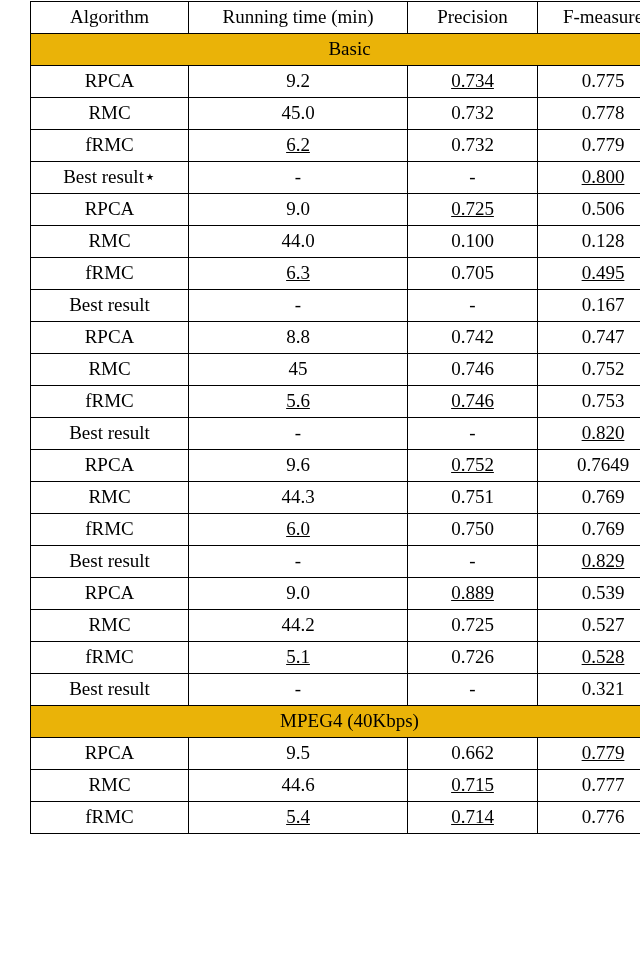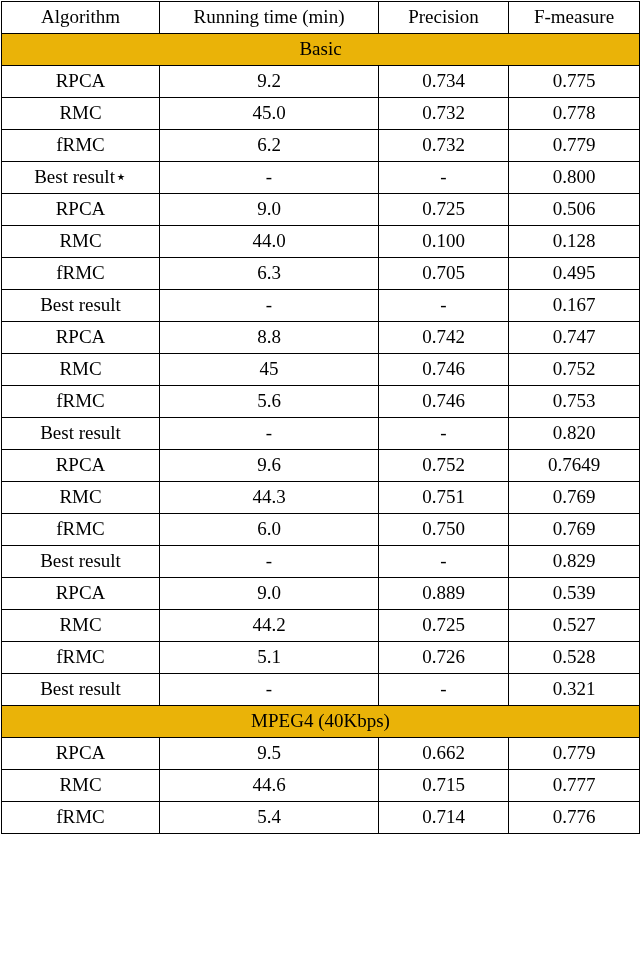--- a/index.html
+++ b/index.html
@@ -11,20 +11,21 @@
     width: 640px;
     height: 959px;
     font-family: "Liberation Serif", serif;
     color: #000000;
     overflow: hidden;
   }
   #table-wrap {
     width: 640px;
     height: 746px;
     box-sizing: border-box;
+    padding-left: 29px;
   }
   table.results {
     border-collapse: collapse;
     width: 638px;
     margin: 1px 0 0 1px;
     table-layout: fixed;
     font-size: 19px;
   }
   table.results col.c-alg { width: 158px; }
   table.results col.c-time { width: 219px; }
@@ -44,20 +45,21 @@
   table.results thead th {
     font-weight: normal;
     background: #ffffff;
   }
   tr.section-row td {
     background: #eab308;
     font-weight: normal;
   }
   td.bold, th.bold {
     font-weight: bold;
+    text-decoration: underline;
   }
   td.alg {
     text-align: center;
   }
 </style>
 </head>
 <body>
 
 <div id="table-wrap">
   <table class="results">

